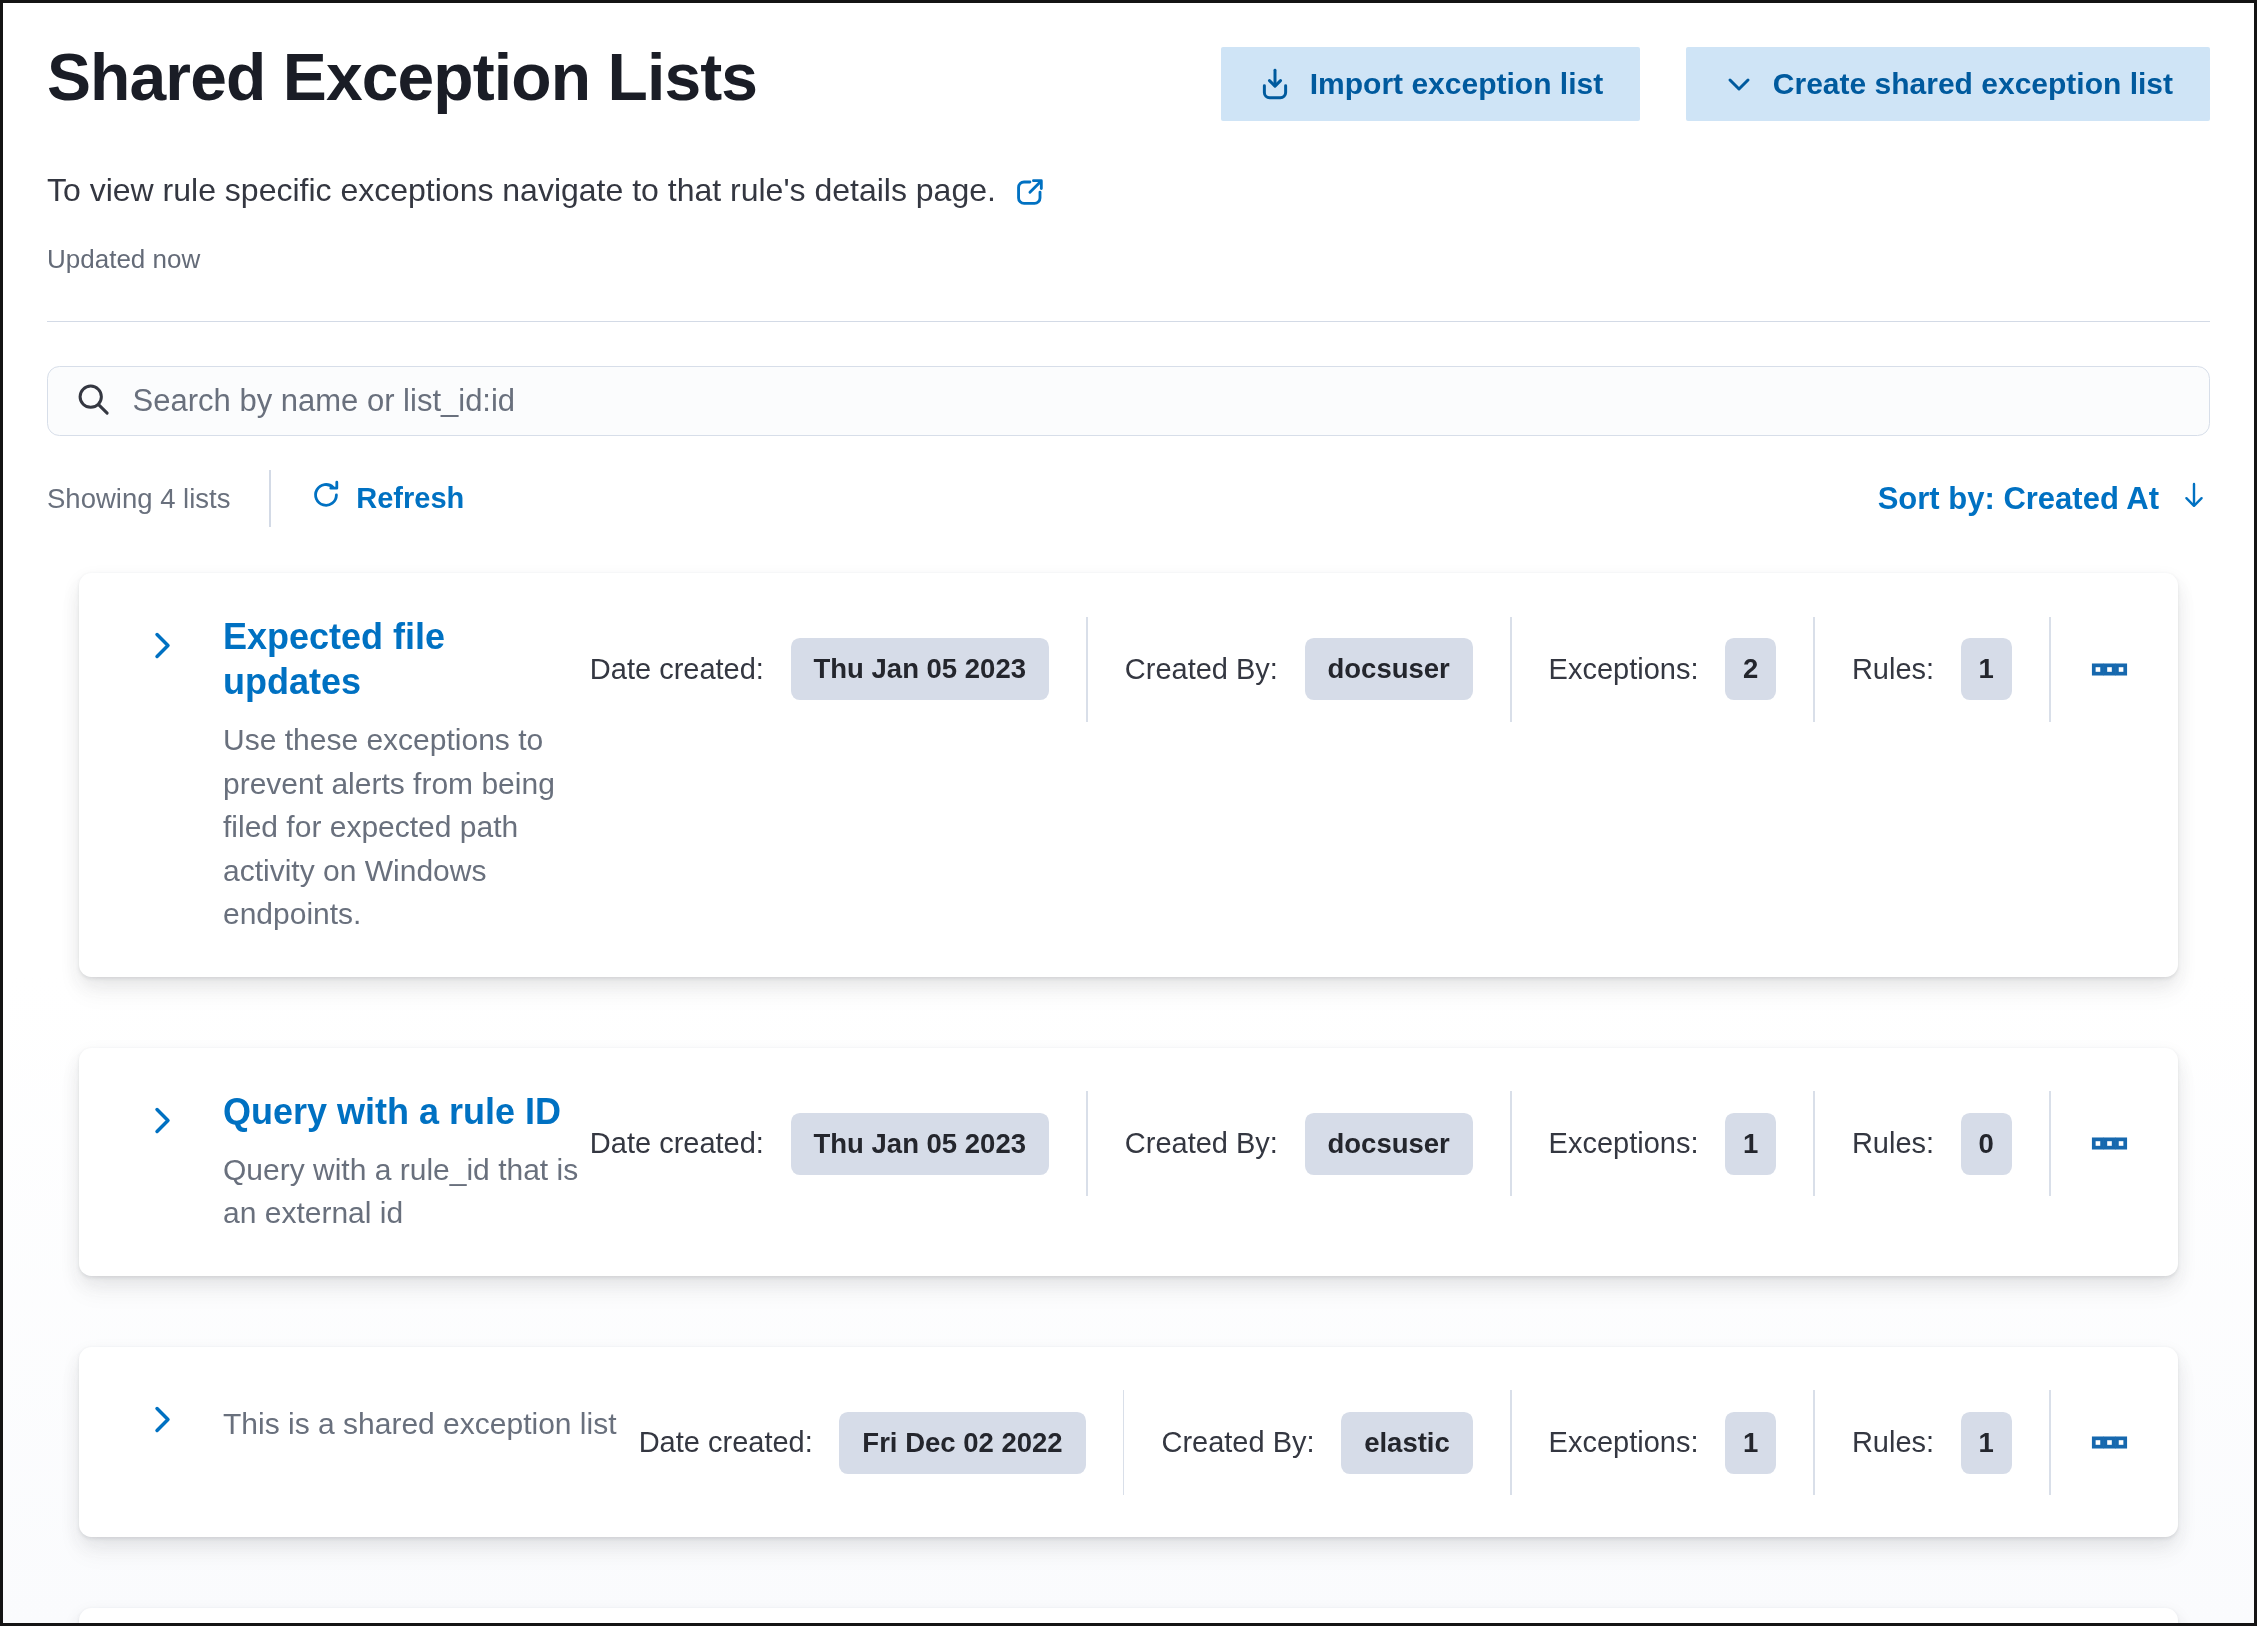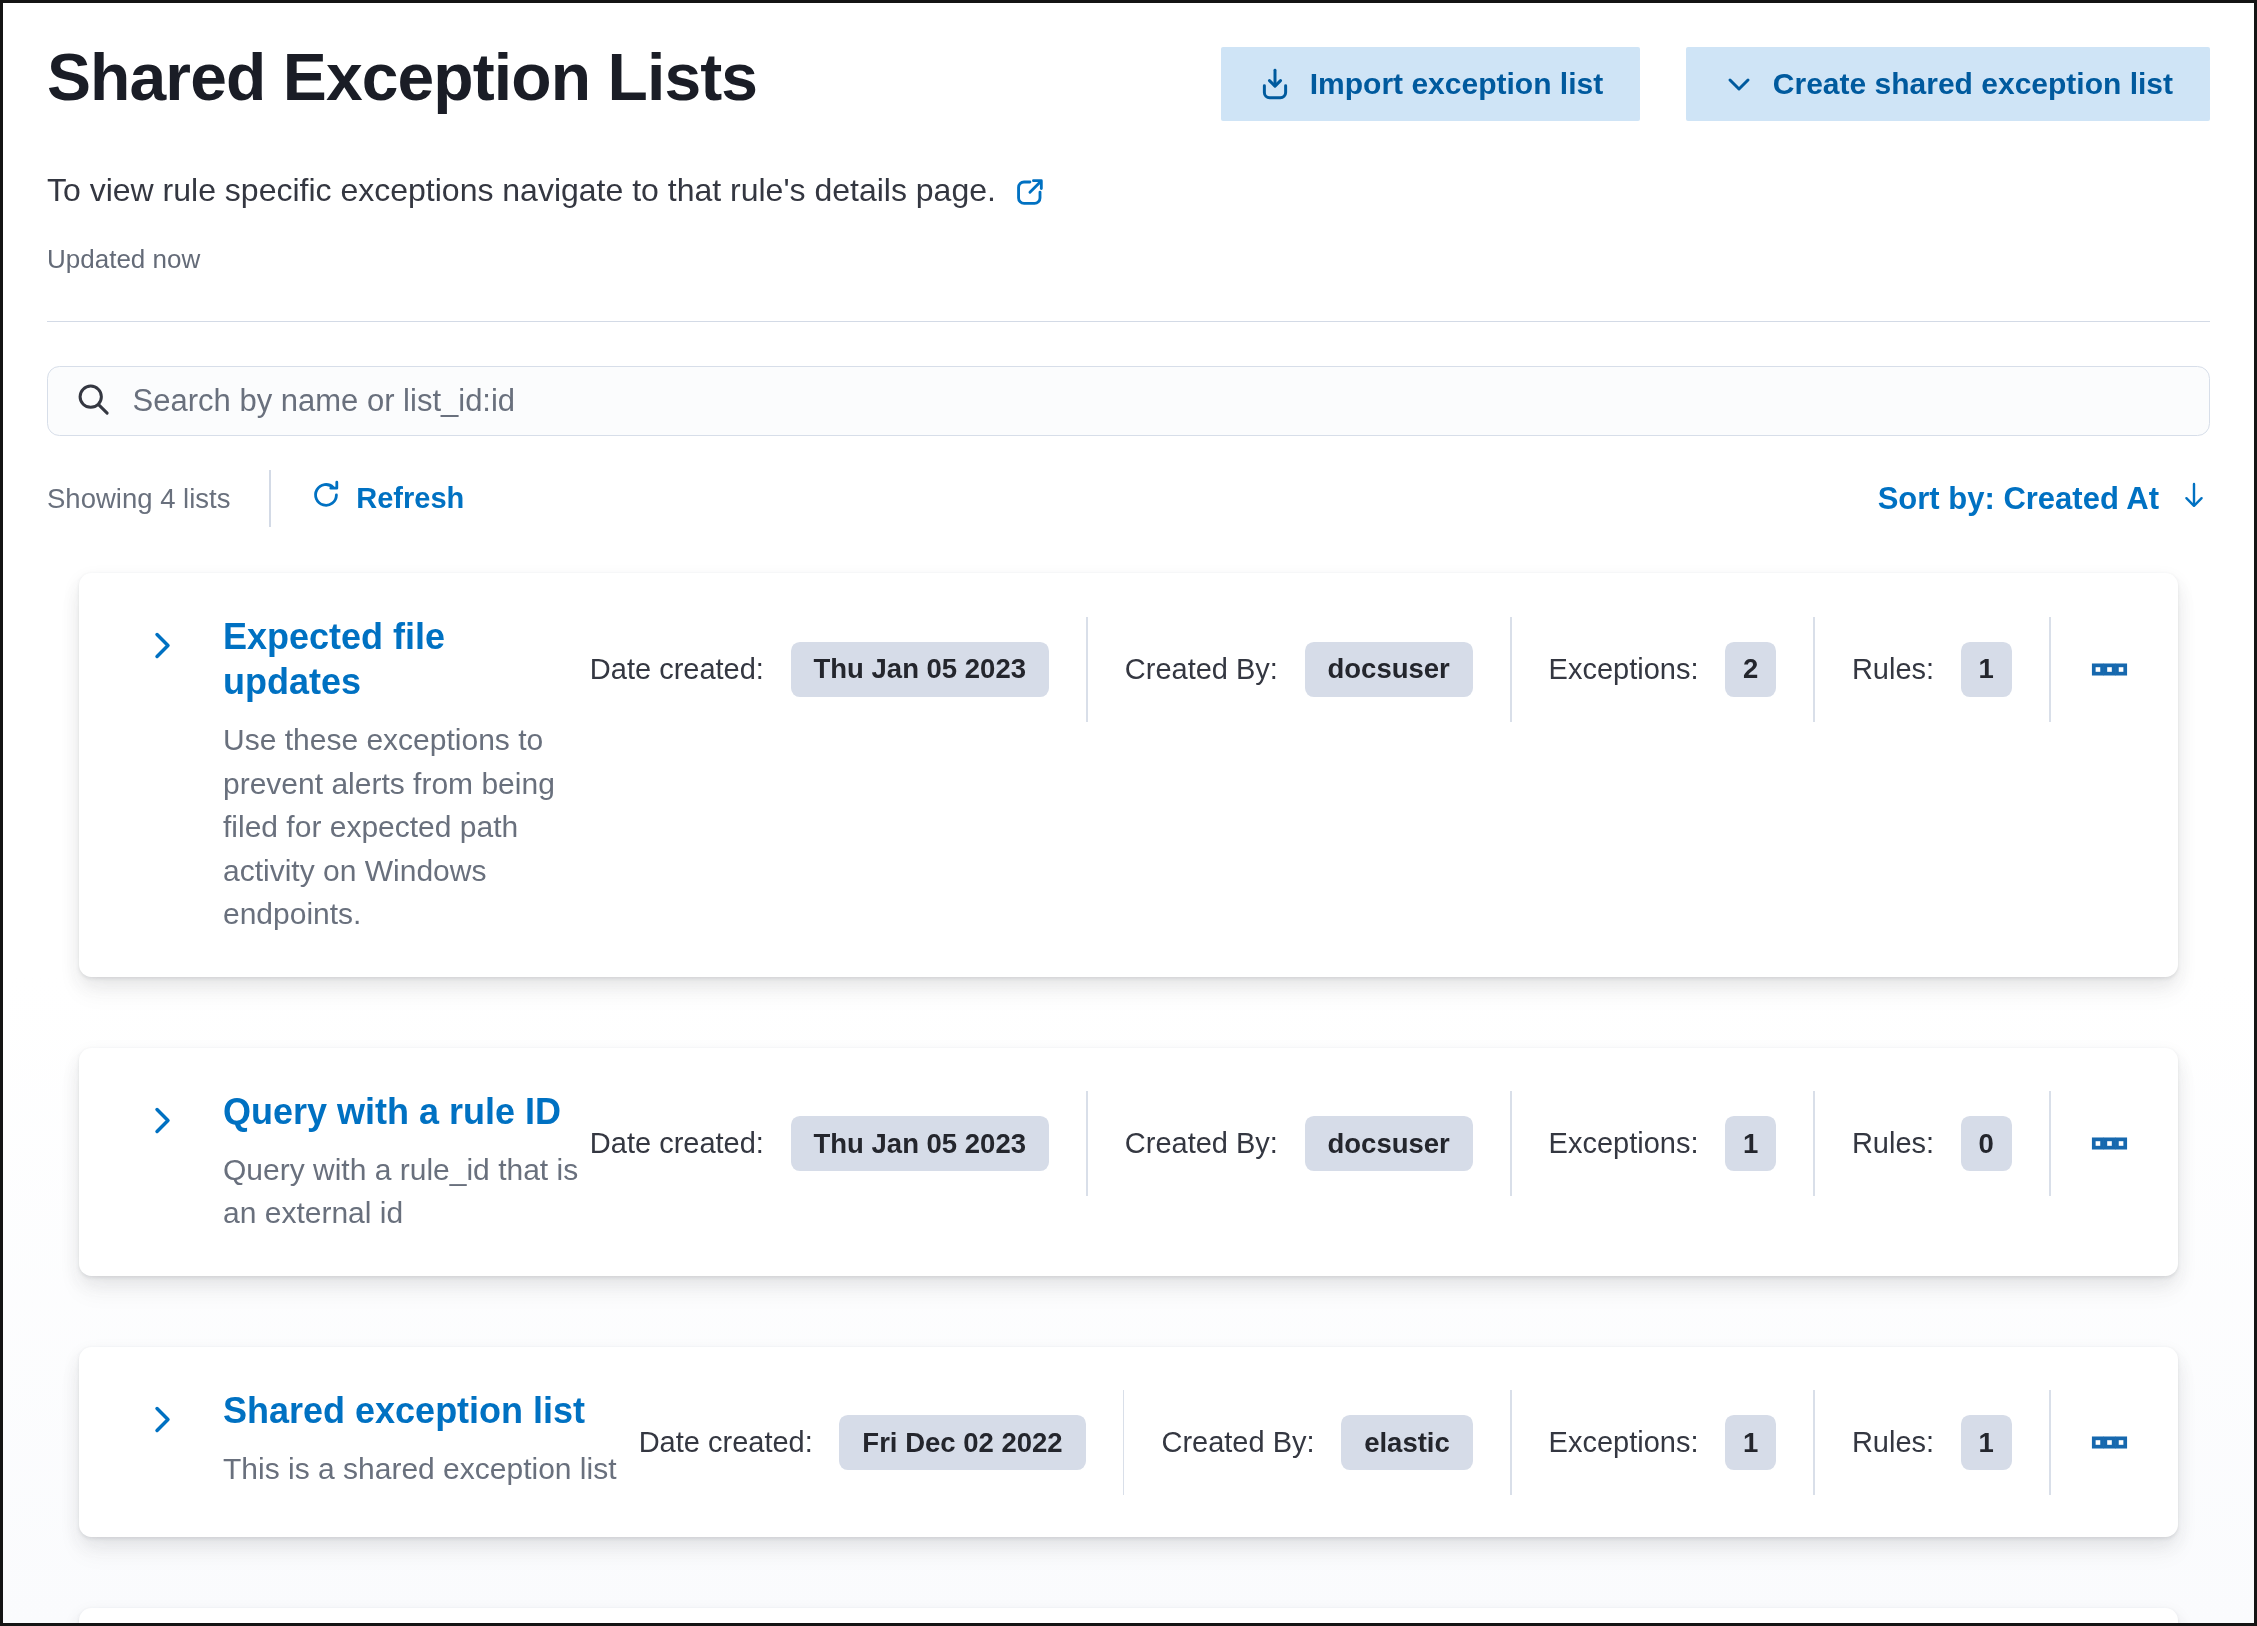--- a/index.html
+++ b/index.html
@@ -97,21 +97,21 @@
   .card-title {
     display: inline-block;
     font-size: 36px; font-weight: 600; color: #0071c2;
     text-decoration: none; line-height: 1.25; cursor: pointer;
   }
   .card-desc { margin-top: 14px; font-size: 30px; color: #69707d; line-height: 1.45; max-width: 621px; }
   .card-meta { display: flex; align-items: center; height: 106px; margin-top: 1.8px; }
   .meta-label { font-size: 29px; color: #343741; white-space: nowrap; }
   .badge {
     display: inline-flex; align-items: center; justify-content: center;
-    height: 55px; padding: 0 23px; margin-left: 26.6px;
+    height: 62px; padding: 0 23px; margin-left: 26.6px;
     background: #d6dce8; border-radius: 8.9px;
     font-size: 27.5px; font-weight: 700; color: #24262d; white-space: nowrap;
   }
   .badge.count { min-width: 51px; padding: 0 12.4px; }
   .meta-sep { width: 1.8px; height: 105px; background: #d9dfe9; margin: 0 37px; flex: none; }
   .actions-btn {
     background: none; border: none; cursor: pointer; padding: 0;
     color: #1668ae; display: inline-flex; margin-left: 3.5px;
   }
 </style>
@@ -262,21 +262,20 @@
         </div>
       </div>
 
       <div class="card">
         <button class="expand-btn">
           <svg width="35" height="35" viewBox="0 0 16 16" fill="none" stroke="currentColor" stroke-width="1.6" stroke-linecap="round" stroke-linejoin="round">
               <path d="m5.5 3 5 5-5 5"></path>
             </svg>
         </button>
         <div class="card-main">
-          <a class="card-title">Shared exception list</a>
           <div class="card-desc">This is a shared exception list</div>
         </div>
         <div class="card-meta">
           <span class="meta-label">Date created:</span>
           <span class="badge">Fri Dec 02 2022</span>
           <span class="meta-sep"></span>
           <span class="meta-label">Created By:</span>
           <span class="badge">elastic</span>
           <span class="meta-sep"></span>
           <span class="meta-label">Exceptions:</span>

